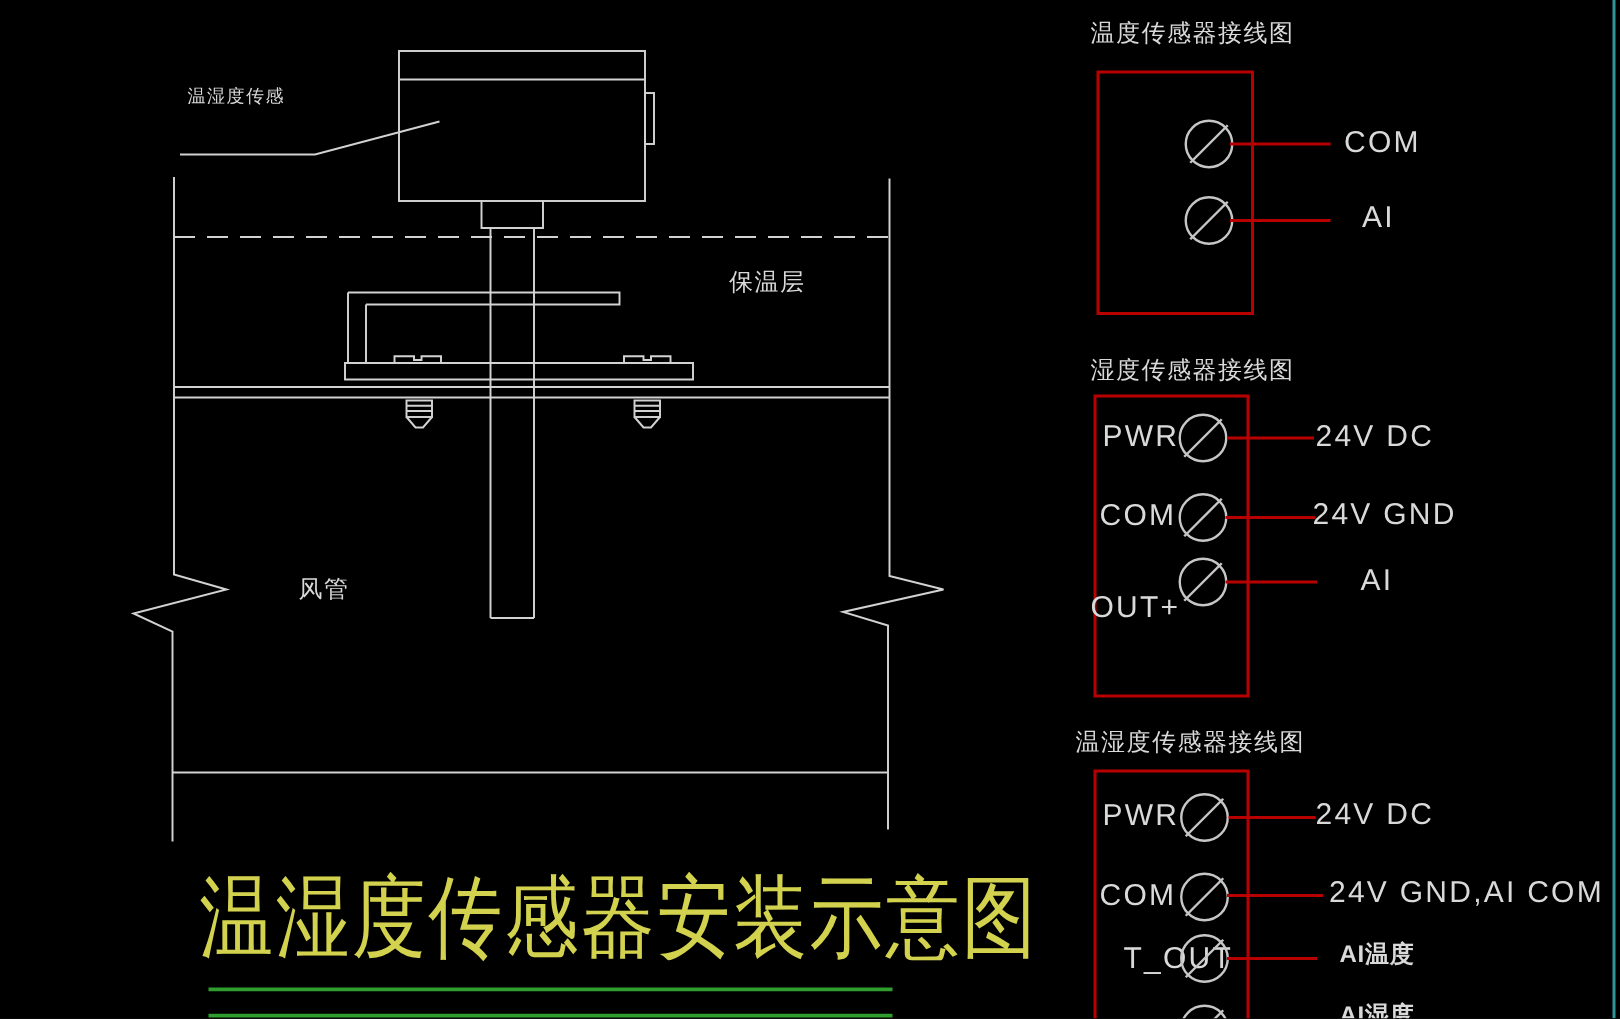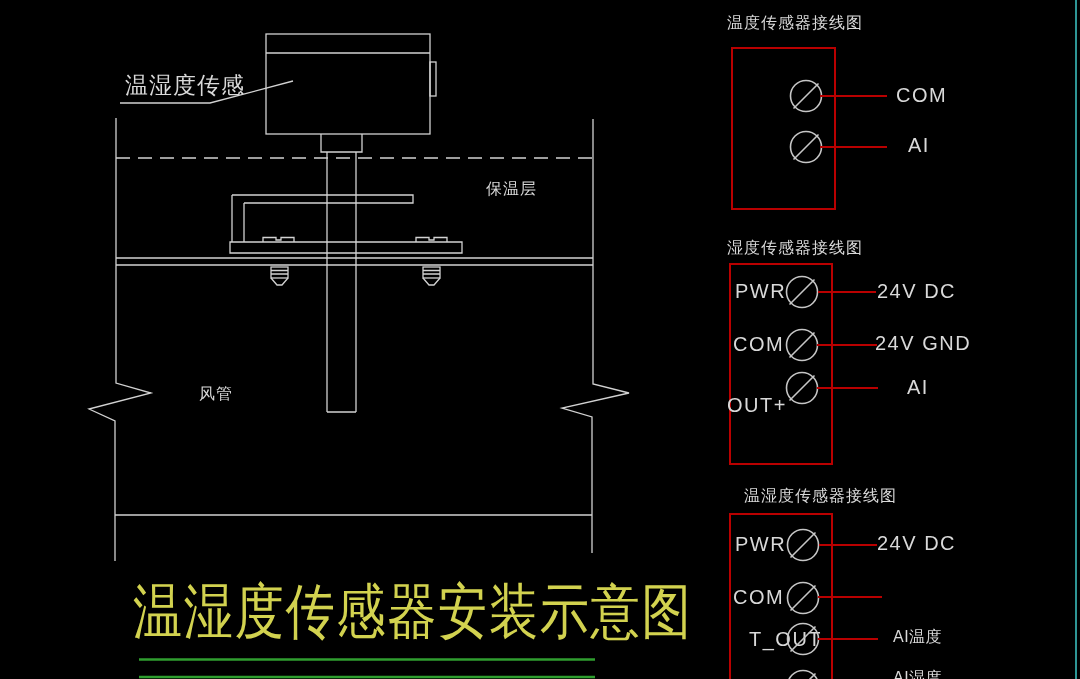--- a/index.html
+++ b/index.html
@@ -11,21 +11,21 @@
          overflow:hidden;font-family:"Liberation Sans",sans-serif;}
   .abs{position:absolute;}
   svg{display:block;}
   .cadline{stroke:var(--line);stroke-width:1.3;fill:none;}
   .dashed{stroke-dasharray:14 8;}
   .greenline{stroke:var(--green);stroke-width:2.5;fill:none;}
   .cn{position:absolute;color:var(--text);font-size:16px;line-height:1.15;
       letter-spacing:1px;white-space:nowrap;}
   .lat{position:absolute;color:var(--text);font-size:20px;line-height:1;
        letter-spacing:1.5px;white-space:nowrap;font-weight:400;}
-  .lat-sm{font-size:16px;letter-spacing:0.5px;}
+  .lat-sm{font-size:16px;letter-spacing:0.5px;font-weight:bold;}
   .redbox{position:absolute;border:2px solid var(--red);box-sizing:border-box;background:transparent;}
   .wire{position:absolute;height:2px;background:var(--red);}
   .screw{position:absolute;width:34px;height:34px;}
   .main-title{position:absolute;color:var(--yellow);font-size:60px;line-height:1;
       letter-spacing:2px;white-space:nowrap;transform:scaleX(0.82);
       transform-origin:0 0;font-weight:400;}
   .tealbar{position:absolute;width:2px;background:var(--teal);}
 </style>
 </head>
 <body>
@@ -69,21 +69,21 @@
       <path class="cadline" d="M423,270.5 H440 M423,274 H440"></path>
       <path class="cadline" d="M423,278 L429,285 H434 L440,278"></path>
     </g>
 
     <line class="cadline" x1="115" y1="515" x2="592" y2="515"></line>
 
     <line class="greenline" x1="139" y1="659.5" x2="595" y2="659.5"></line>
     <line class="greenline" x1="139" y1="677" x2="595" y2="677"></line>
   </svg>
 
-  <div class="cn" style="left:125px;top:72px;font-size:23px">温湿度传感</div>
+  <div class="cn" style="left:125px;top:58px;font-size:12px">温湿度传感</div>
   <div class="cn" style="left:486px;top:180px">保温层</div>
   <div class="cn" style="left:199px;top:385px">风管</div>
   <div class="main-title" style="left:133px;top:582px">温湿度传感器安装示意图</div>
 
   <div class="cn" style="left:727px;top:14px">温度传感器接线图</div>
   <div class="redbox" style="left:731px;top:47px;width:105px;height:163px"></div>
   <span class="screw" style="left:789px;top:79px">
     <svg width="34" height="34">
         <circle cx="17" cy="17" r="15.5" stroke="var(--screw)" stroke-width="1.6" fill="none"></circle>
         <line x1="4.5" y1="29.5" x2="29.5" y2="4.5" stroke="var(--screw)" stroke-width="1.6"></line>
@@ -123,21 +123,21 @@
         <line x1="4.5" y1="29.5" x2="29.5" y2="4.5" stroke="var(--screw)" stroke-width="1.6"></line>
       </svg>
   </span>
   <div class="wire" style="left:818px;top:291px;width:58px"></div>
   <div class="wire" style="left:817px;top:344px;width:60px"></div>
   <div class="wire" style="left:817px;top:387px;width:61px"></div>
   <div class="lat" style="left:877px;top:281px">24V DC</div>
   <div class="lat" style="left:875px;top:333px">24V GND</div>
   <div class="lat" style="left:907px;top:377px">AI</div>
 
-  <div class="cn" style="left:744px;top:487px">温湿度传感器接线图</div>
+  <div class="cn" style="left:717px;top:487px">温湿度传感器接线图</div>
   <div class="redbox" style="left:729px;top:513px;width:104px;height:175px"></div>
   <div class="lat" style="left:735px;top:534px">PWR</div>
   <div class="lat" style="left:733px;top:587px">COM</div>
   <div class="lat" style="left:749px;top:629px">T_OUT</div>
   <span class="screw" style="left:786px;top:528px">
     <svg width="34" height="34">
         <circle cx="17" cy="17" r="15.5" stroke="var(--screw)" stroke-width="1.6" fill="none"></circle>
         <line x1="4.5" y1="29.5" x2="29.5" y2="4.5" stroke="var(--screw)" stroke-width="1.6"></line>
       </svg>
   </span>
@@ -156,18 +156,19 @@
   <span class="screw" style="left:786px;top:669px">
     <svg width="34" height="34">
         <circle cx="17" cy="17" r="15.5" stroke="var(--screw)" stroke-width="1.6" fill="none"></circle>
         <line x1="4.5" y1="29.5" x2="29.5" y2="4.5" stroke="var(--screw)" stroke-width="1.6"></line>
       </svg>
   </span>
   <div class="wire" style="left:819px;top:544px;width:58px"></div>
   <div class="wire" style="left:818px;top:596px;width:64px"></div>
   <div class="wire" style="left:818px;top:638px;width:60px"></div>
   <div class="lat" style="left:877px;top:533px">24V DC</div>
+  <div class="lat" style="left:886px;top:585px">24V GND,AI COM</div>
   <div class="lat lat-sm" style="left:893px;top:629px">AI温度</div>
   <div class="lat lat-sm" style="left:893px;top:670px">AI湿度</div>
 
   <div class="tealbar" style="left:1075px;top:0;height:679px"></div>
 
 </div>
 
 </body></html>

